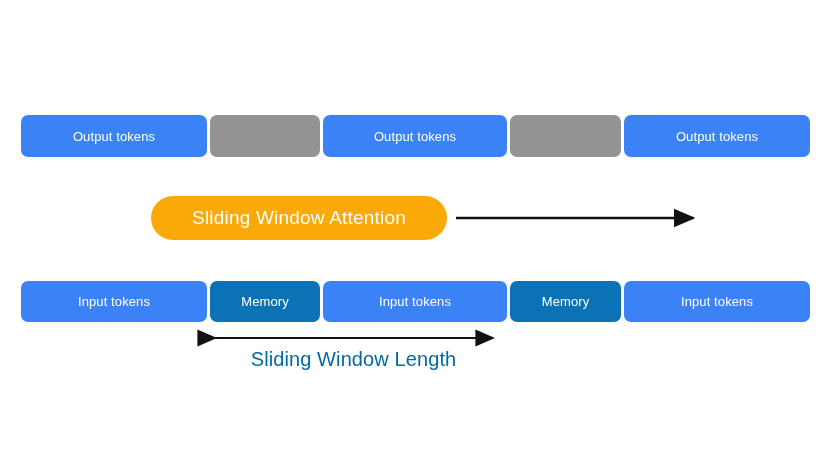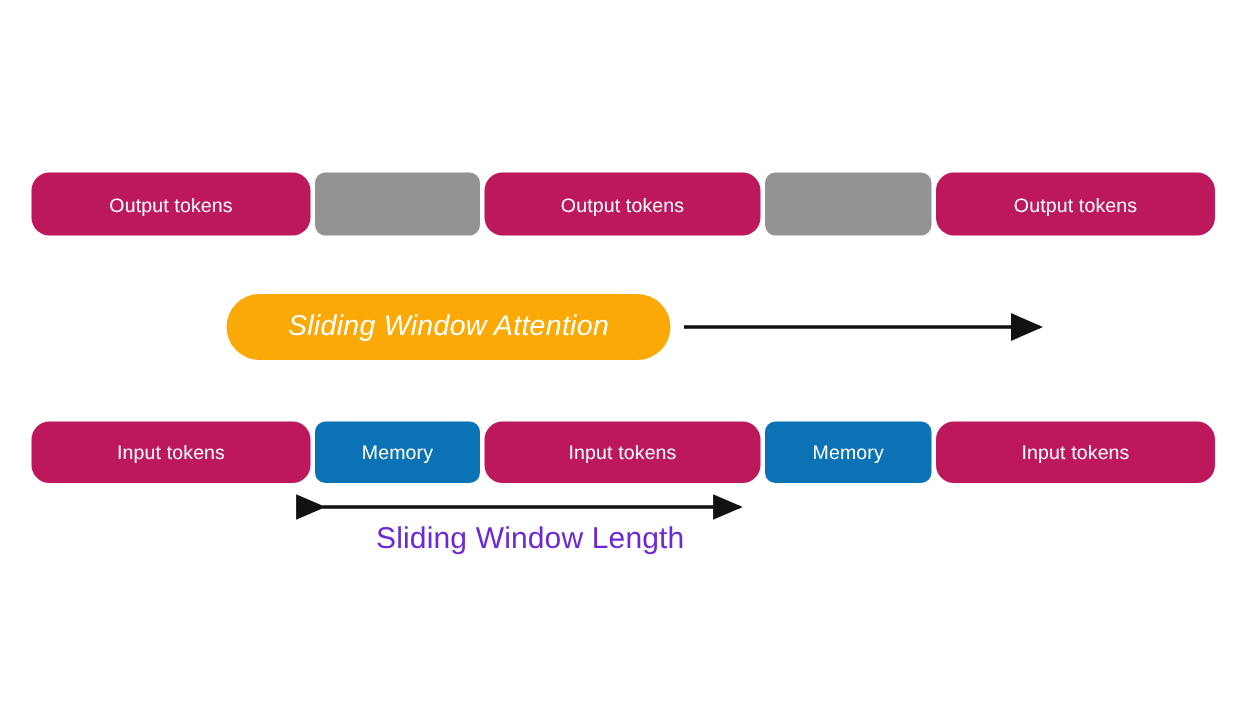--- a/index.html
+++ b/index.html
@@ -25,21 +25,21 @@
     align-items: center;
     justify-content: center;
     border-radius: 7px;
     color: #ffffff;
     font-size: 13px;
     font-weight: 400;
     letter-spacing: 0.1px;
     white-space: nowrap;
     user-select: none;
   }
-  .block.pink   { background: #be185d; border-radius: 12px; }
+  .block.pink   { background: #3b82f6; }
   .block.gray   { background: #939393; }
   .block.blue   { background: #0b72b5; text-align: center; }
 
   .pill {
     position: absolute;
     box-sizing: border-box;
     display: flex;
     align-items: center;
     justify-content: center;
     background: #faa907;
@@ -52,21 +52,21 @@
     user-select: none;
   }
 
   .arrow-svg {
     position: absolute;
     overflow: visible;
   }
 
   .axis-label {
     position: absolute;
-    color: #6d28d9;
+    color: #0369a1;
     font-size: 20px;
     font-weight: 400;
     letter-spacing: 0.1px;
     white-space: nowrap;
     user-select: none;
     text-align: center;
   }
 </style>
 </head>
 <body>
@@ -84,21 +84,21 @@
       <span>Output tokens</span>
     </div>
     <div class="block gray" style="left:510px; top:115px; width:111px; height:42px;">
       <span></span>
     </div>
     <div class="block pink" style="left:624px; top:115px; width:186px; height:42px;">
       <span>Output tokens</span>
     </div>
   </div>
 
-  <div class="pill" style="left:151px; top:196px; width:296px; height:44px;font-style:italic;">
+  <div class="pill" style="left:151px; top:196px; width:296px; height:44px;">
     <span>Sliding Window Attention</span>
   </div>
 
   <svg class="arrow-svg" style="left:450px; top:206px;" width="256" height="24" viewBox="0 0 256 24">
     <defs>
       <marker id="head-right" markerWidth="9" markerHeight="9" refX="8" refY="4.5" orient="auto">
         <path d="M0,0.6 L9,4.5 L0,8.4 z" fill="#111111"></path>
       </marker>
     </defs>
     <line x1="6" y1="12" x2="243" y2="12" stroke="#111111" stroke-width="2.4" marker-end="url(#head-right)"></line>

